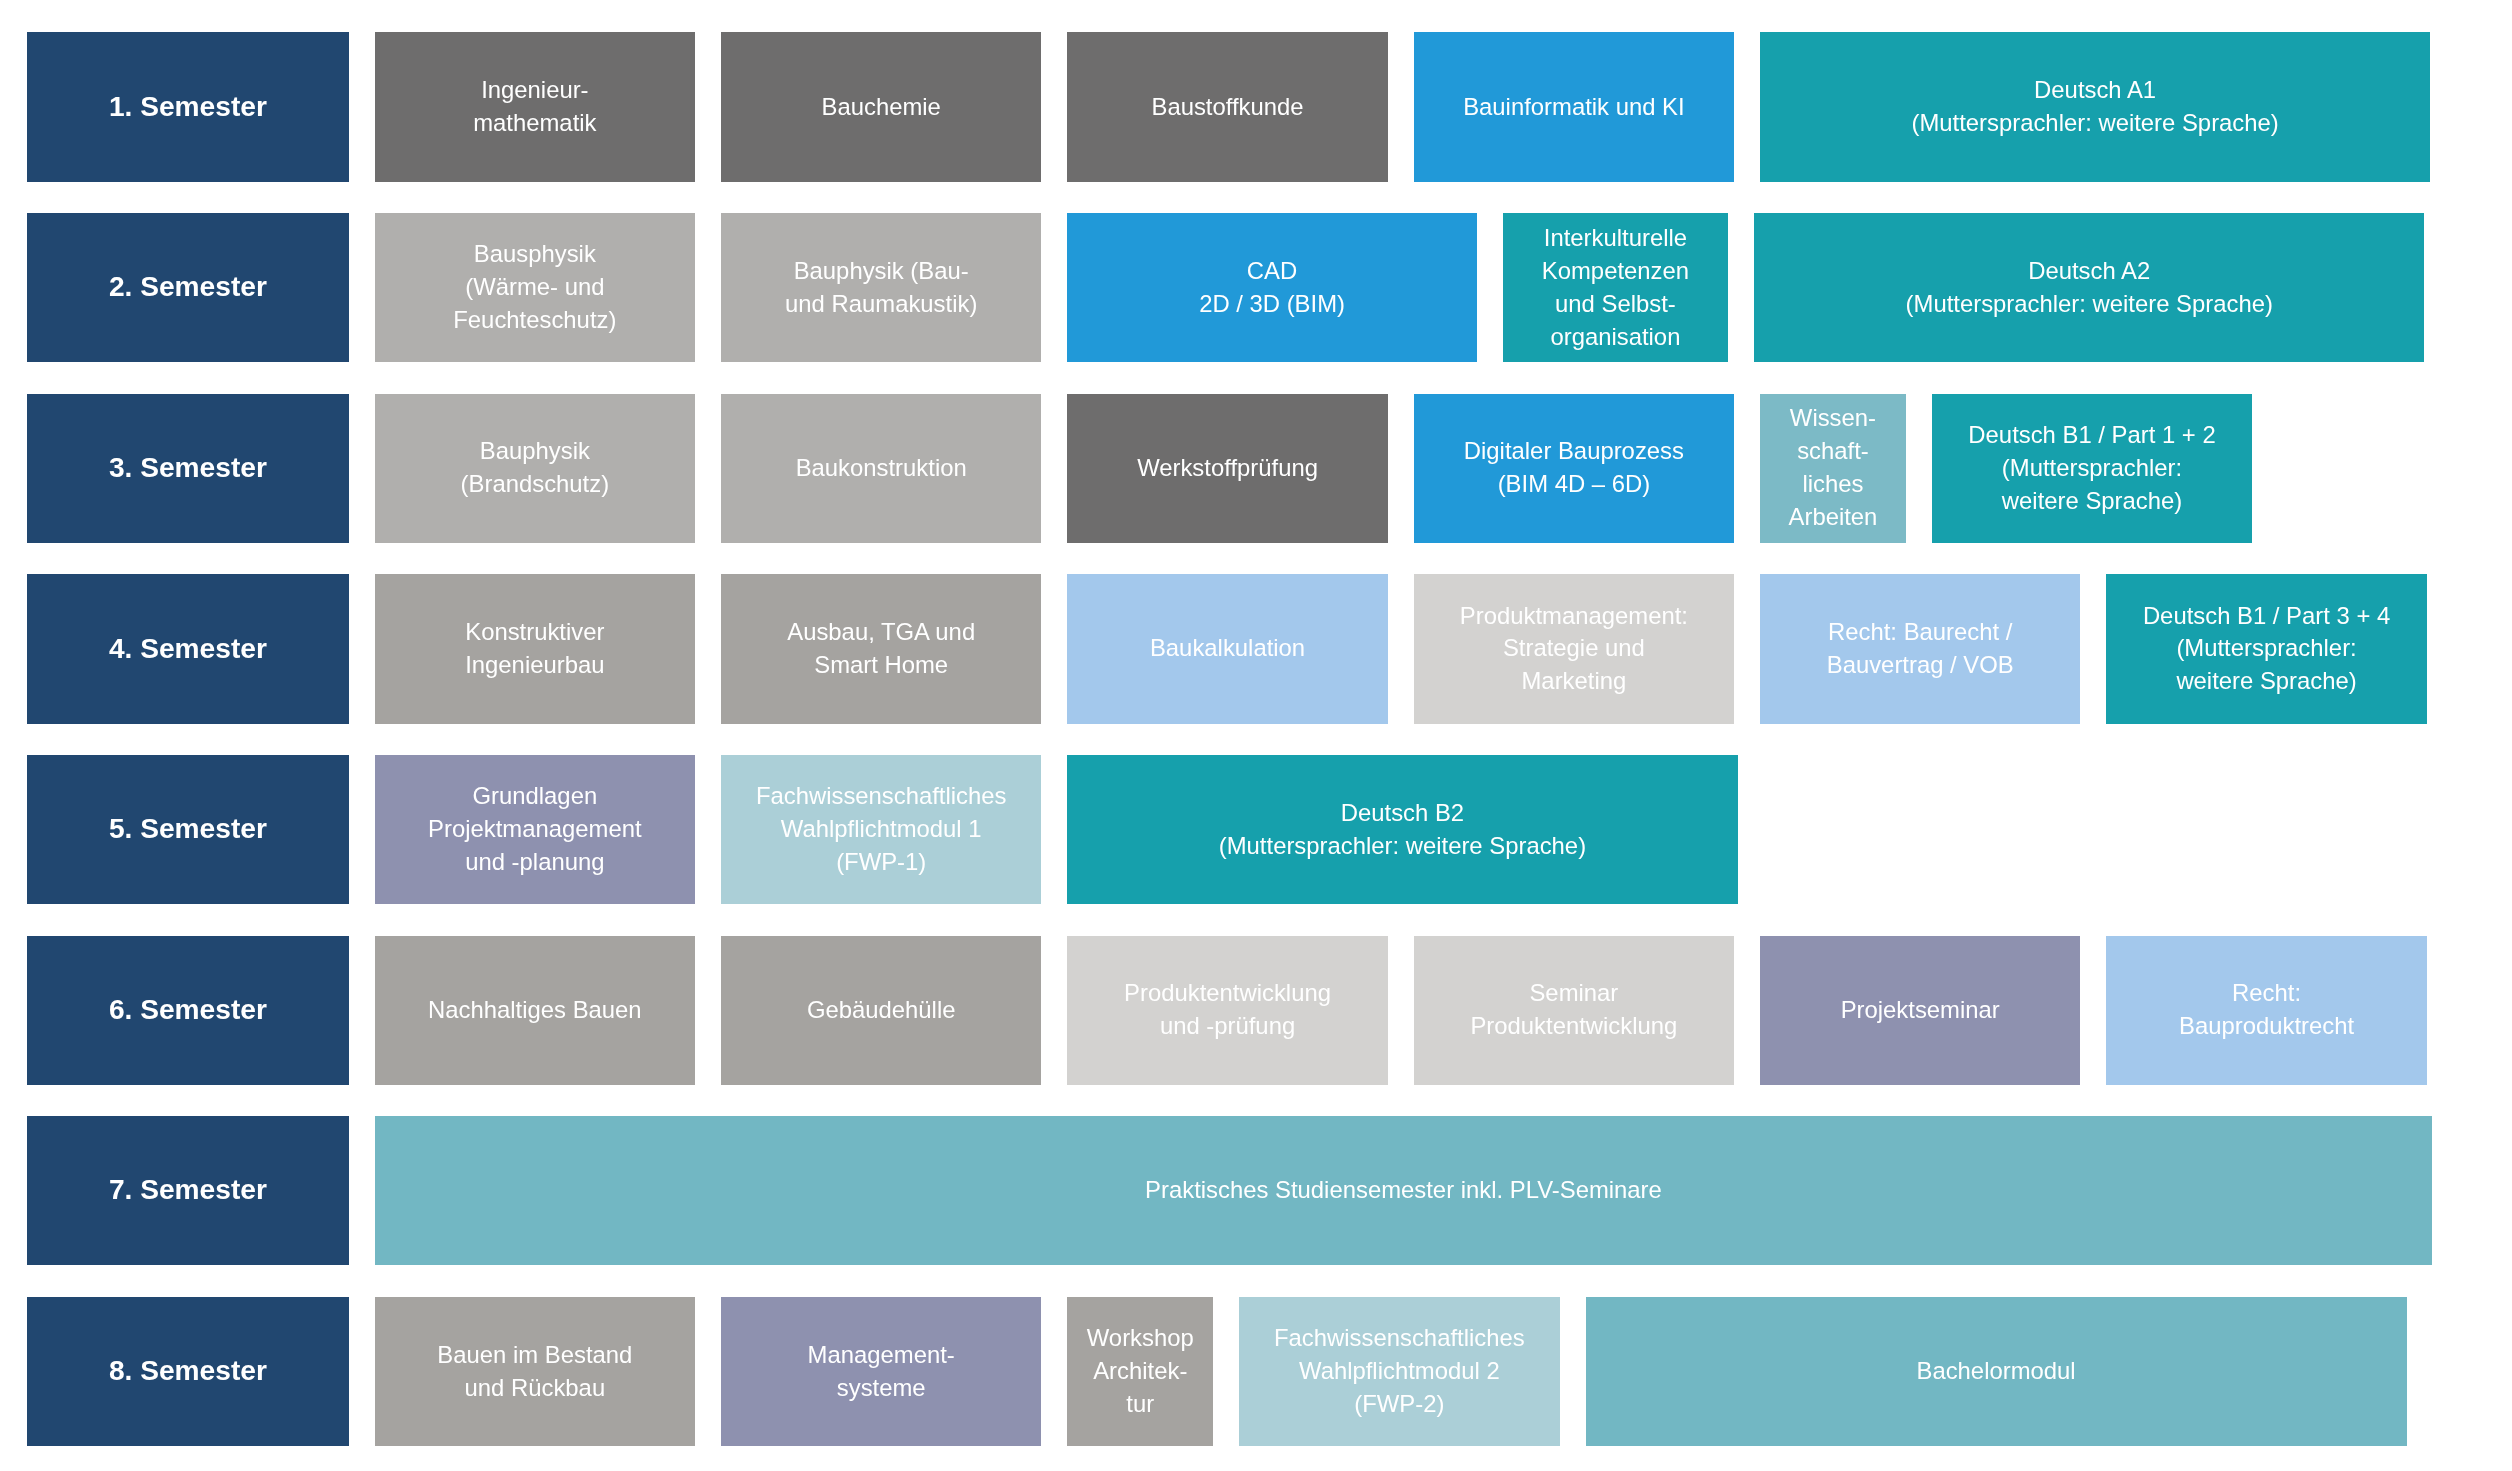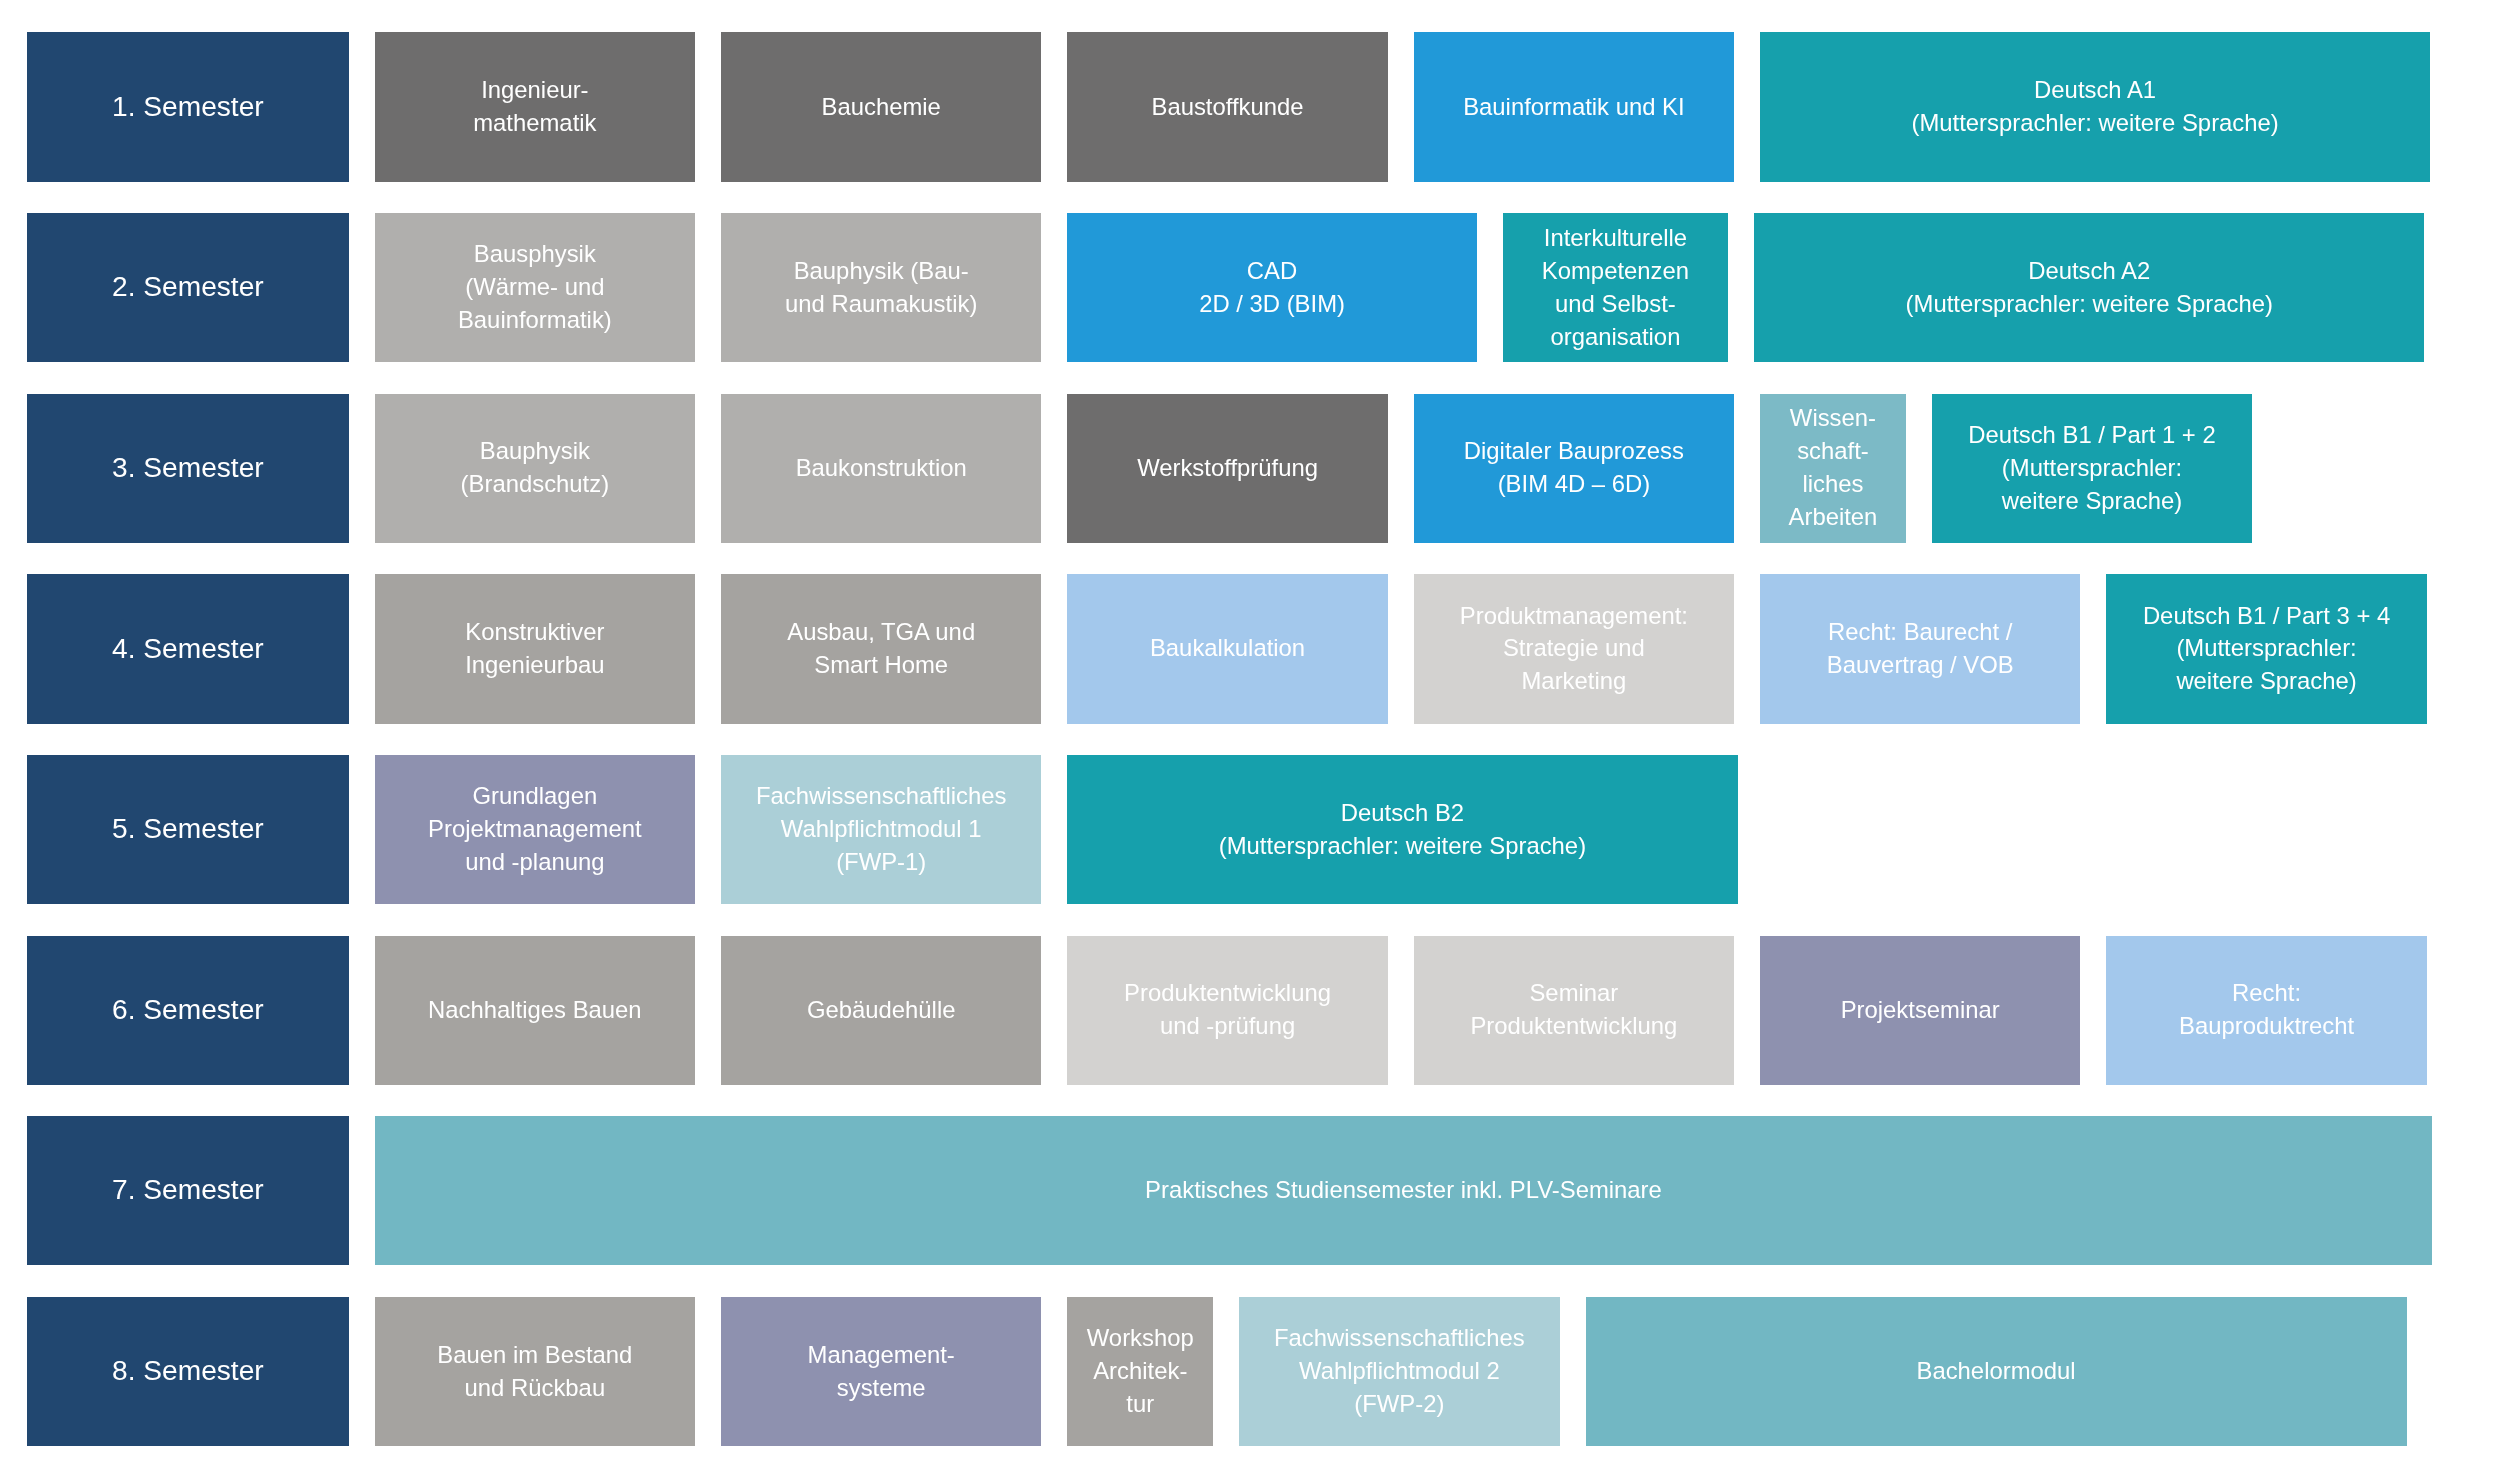--- a/index.html
+++ b/index.html
@@ -28,21 +28,21 @@
     align-items:center;
     justify-content:center;
     text-align:center;
     color:#fff;
     white-space:pre-line;
     box-sizing:border-box;
     line-height:1.38;
   }
   .sem{
     background:var(--navy);
-    font-weight:normal;
+    font-weight:bold;
     font-size:1.12vw;
     width:13.08%;
     flex:0 0 auto;
   }
   .box{
     font-size:0.95vw;
     flex:0 0 auto;
     padding:0 0.3%;
   }
   .w-std{width:13.03%}
@@ -77,21 +77,21 @@
     <div class="box w-std" data-c="darkgray">Baustoffkunde</div>
     <div class="box w-std" data-c="blue">Bauinformatik und KI</div>
     <div class="box w-dbl" data-c="teal">Deutsch A1
 (Muttersprachler: weitere Sprache)</div>
   </div>
 
   <div class="row">
     <div class="sem">2. Semester</div>
     <div class="box w-std" data-c="gray">Bausphysik
 (Wärme- und
-Bauinformatik)</div>
+Feuchteschutz)</div>
     <div class="box w-std" data-c="gray">Bauphysik (Bau-
 und Raumakustik)</div>
     <div class="box w-cad" data-c="blue">CAD
 2D / 3D (BIM)</div>
     <div class="box w-ik" data-c="teal">Interkulturelle
 Kompetenzen
 und Selbst-
 organisation</div>
     <div class="box w-dbl" data-c="teal">Deutsch A2
 (Muttersprachler: weitere Sprache)</div>

